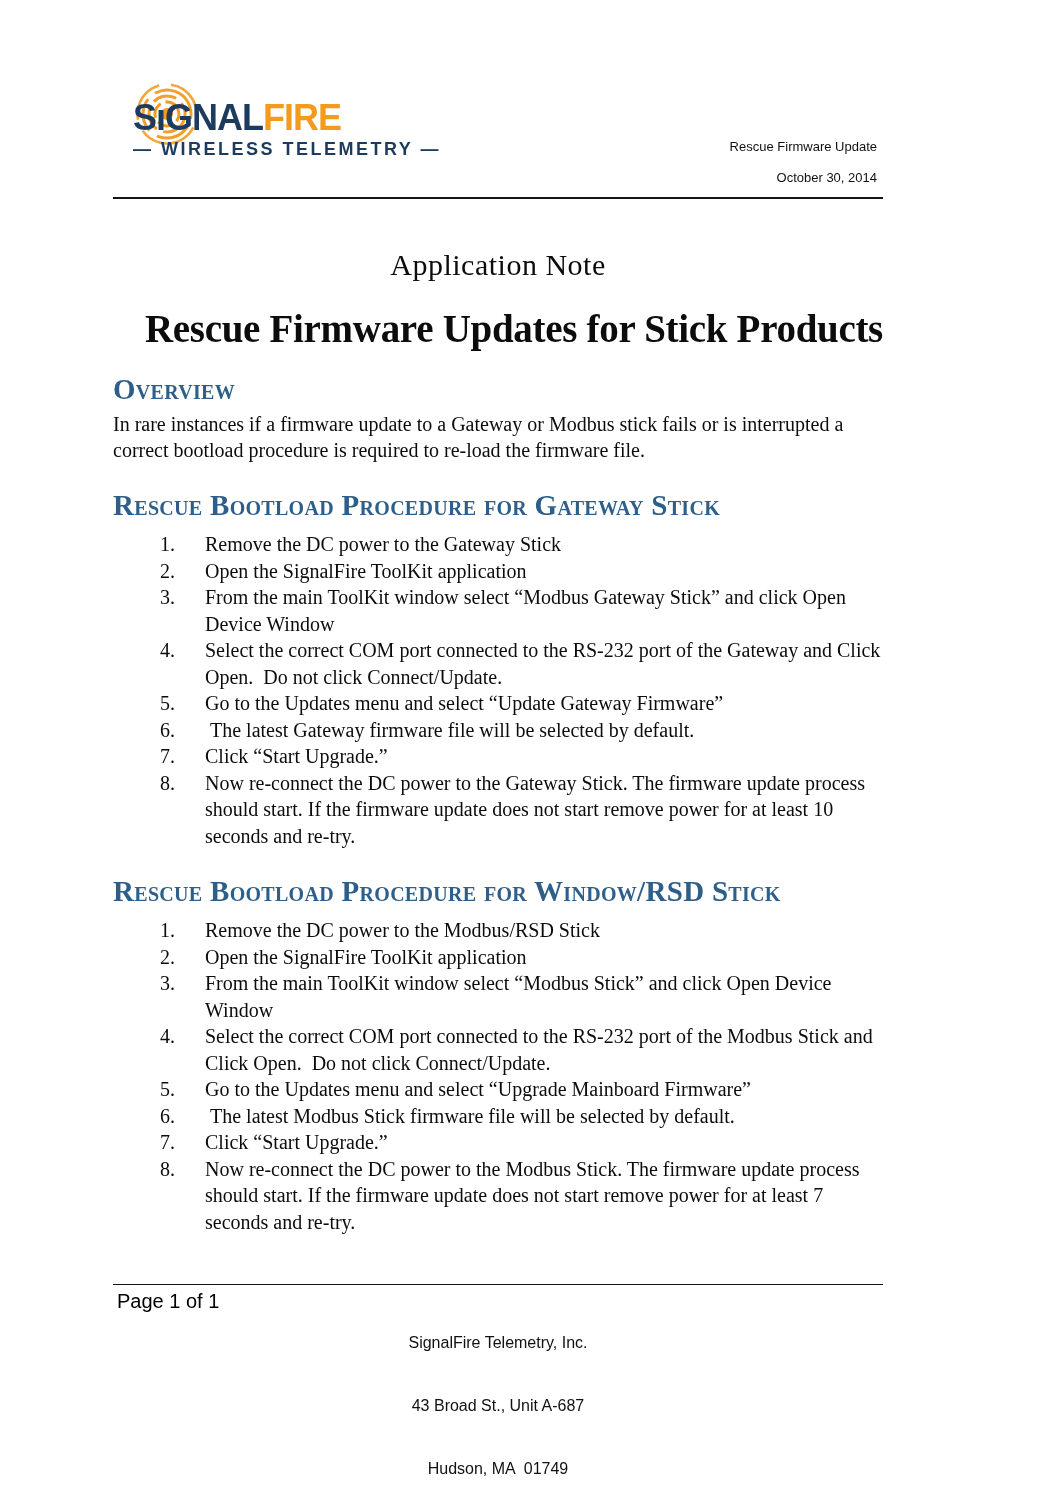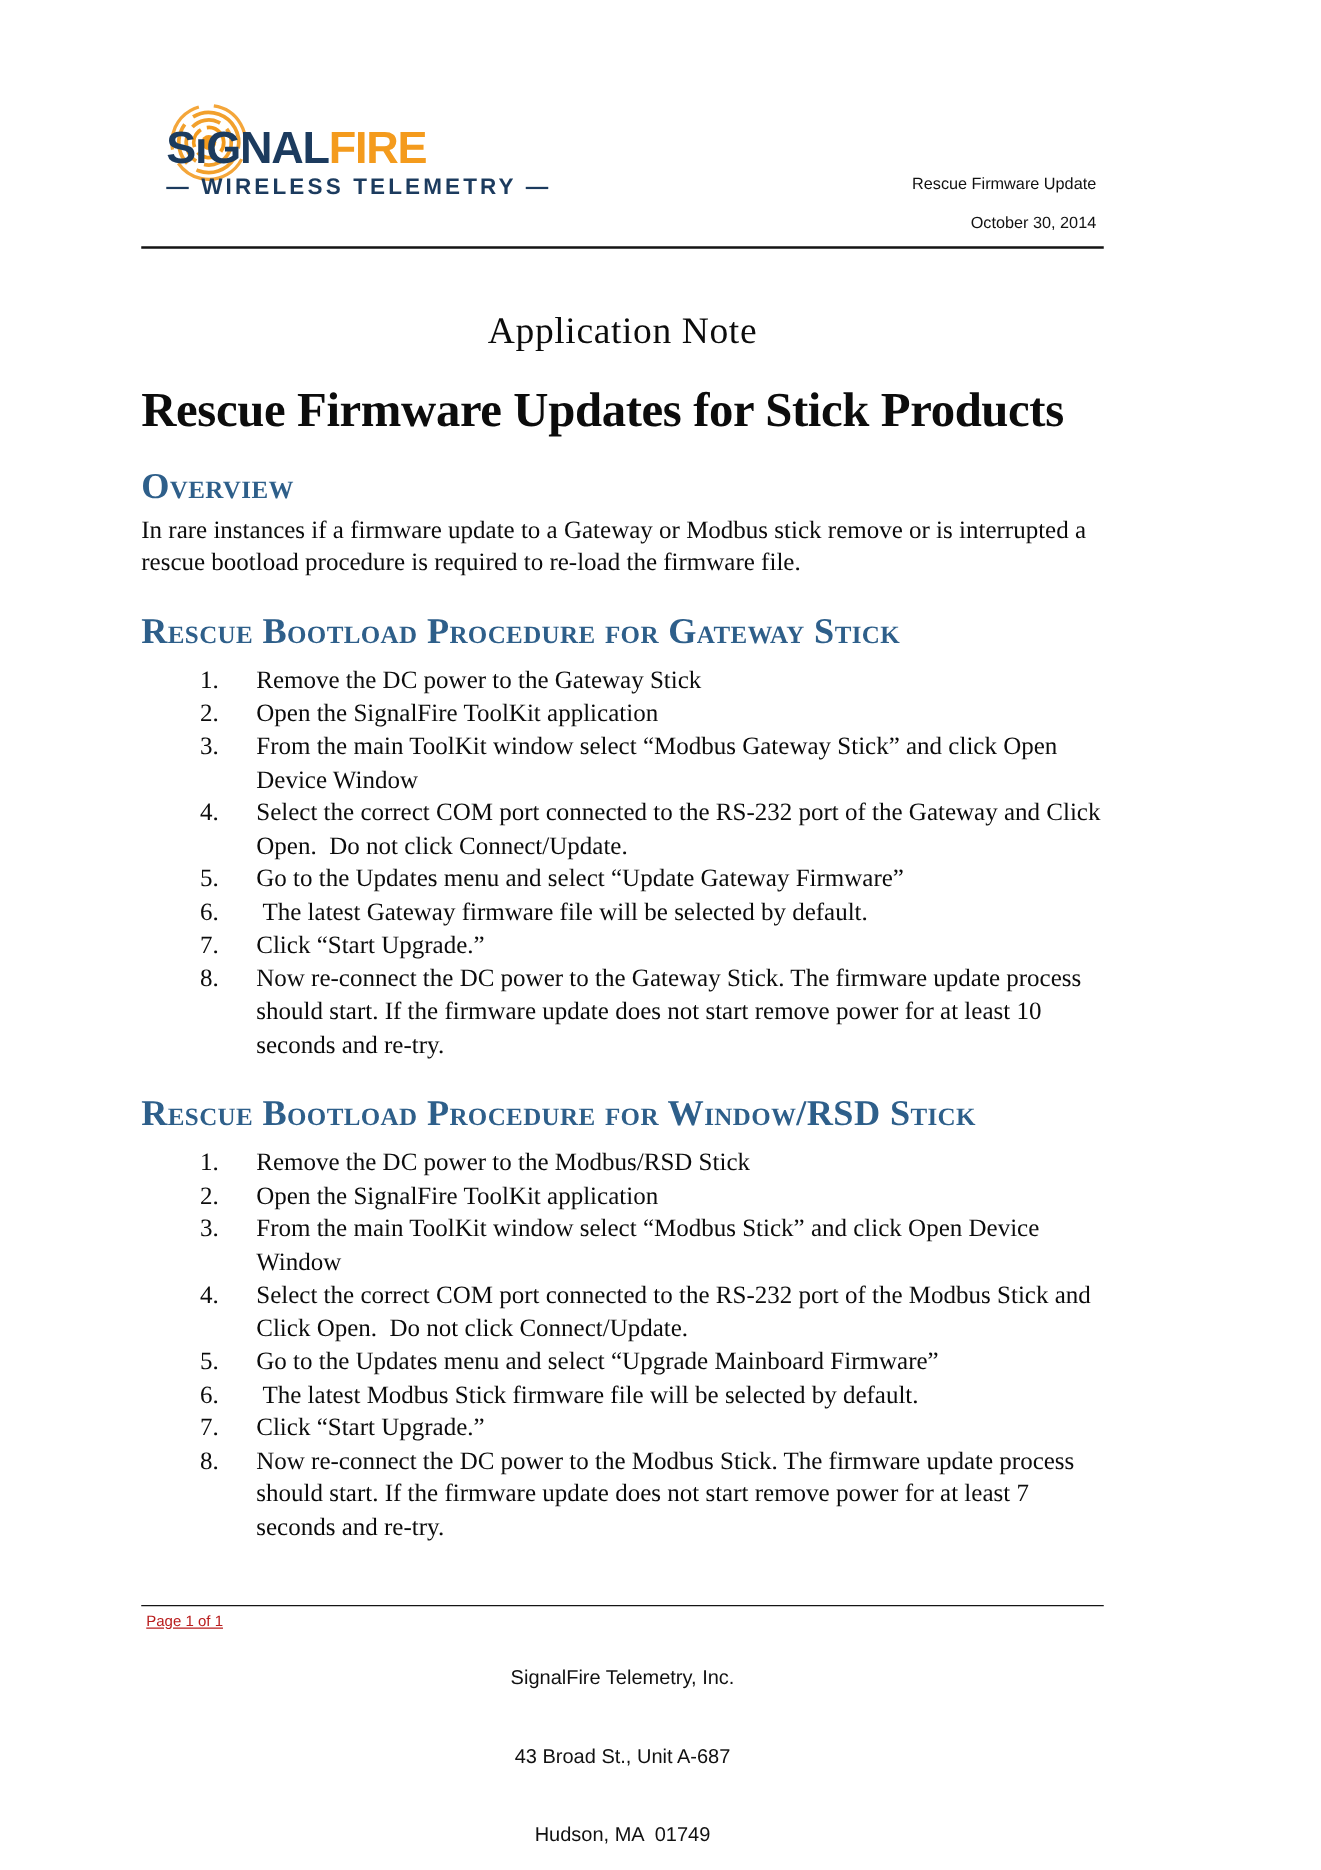--- a/index.html
+++ b/index.html
@@ -47,21 +47,21 @@
   .rule-bottom{top:1284px;border-top-width:1.5px;}
 
   
   .content{position:absolute;left:113px;top:238px;width:770px;}
   .app-note{
     margin:10px 0 0 0;
     text-align:center;font-size:30px;letter-spacing:0.5px;font-weight:400;
   }
   .doc-title{
     margin:24px 0 0 0;
-    text-align:left;font-size:39px;font-weight:700;letter-spacing:-0.3px;
+    text-align:right;font-size:39px;font-weight:700;letter-spacing:-0.3px;
   }
   .sec-heading{
     margin:26px 0 0 0;
     font-variant:small-caps;
     font-weight:700;font-size:29px;line-height:33px;letter-spacing:0.3px;
     color:var(--heading-blue);
   }
   .sec-heading.first{margin-top:22px;}
   .body-par{
     margin:5px 0 0 0;
@@ -81,21 +81,21 @@
   }
   ol.steps li::before{
     content:counter(step) ".";
     position:absolute;left:47px;top:0;
     white-space:normal;
   }
 
   
   .footer-page{
     position:absolute;left:117px;top:1290px;
-    font-family:"Liberation Sans",sans-serif;font-size:12px;color:#b91c1c;text-decoration:underline;
+    font-family:"Liberation Sans",sans-serif;font-size:20px;color:#000000;
   }
   .footer-address{
     position:absolute;left:113px;top:1290px;width:770px;
     text-align:center;
     font-family:"Liberation Sans",sans-serif;
     font-size:16px;line-height:21px;color:#111;
     white-space:pre-wrap;
   }
 </style>
 </head>
@@ -120,21 +120,21 @@
     <div>October 30, 2014</div>
   </div>
 
   <div class="rule rule-top"></div>
 
   <div class="content">
     <div class="app-note">Application Note</div>
     <h1 class="doc-title">Rescue Firmware Updates for Stick Products</h1>
 
     <h2 class="sec-heading first">Overview</h2>
-    <p class="body-par">In rare instances if a firmware update to a Gateway or Modbus stick remove or is interrupted a rescue bootload procedure is required to re-load the firmware file.</p>
+    <p class="body-par">In rare instances if a firmware update to a Gateway or Modbus stick fails or is interrupted a correct bootload procedure is required to re-load the firmware file.</p>
 
     <h2 class="sec-heading">Rescue Bootload Procedure for Gateway Stick</h2>
     <ol class="steps">
       <li>Remove the DC power to the Gateway Stick</li>
       <li>Open the SignalFire ToolKit application</li>
       <li>From the main ToolKit window select “Modbus Gateway Stick” and click Open Device Window</li>
       <li>Select the correct COM port connected to the RS-232 port of the Gateway and Click Open.  Do not click Connect/Update.</li>
       <li>Go to the Updates menu and select “Update Gateway Firmware”</li>
       <li> The latest Gateway firmware file will be selected by default.</li>
       <li>Click “Start Upgrade.”</li>

